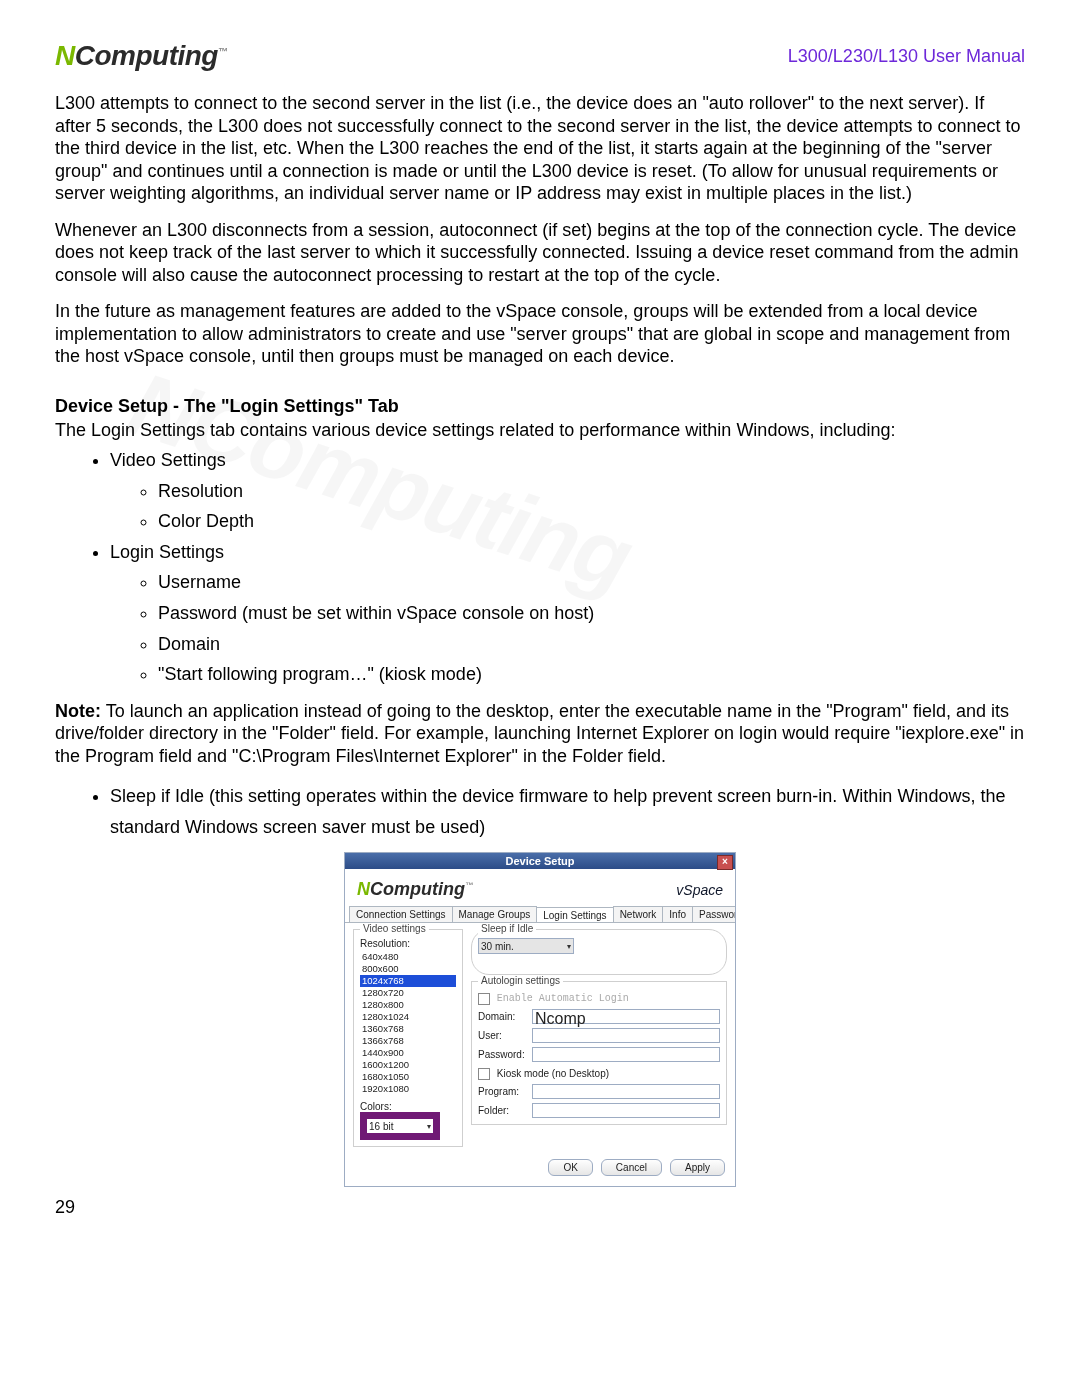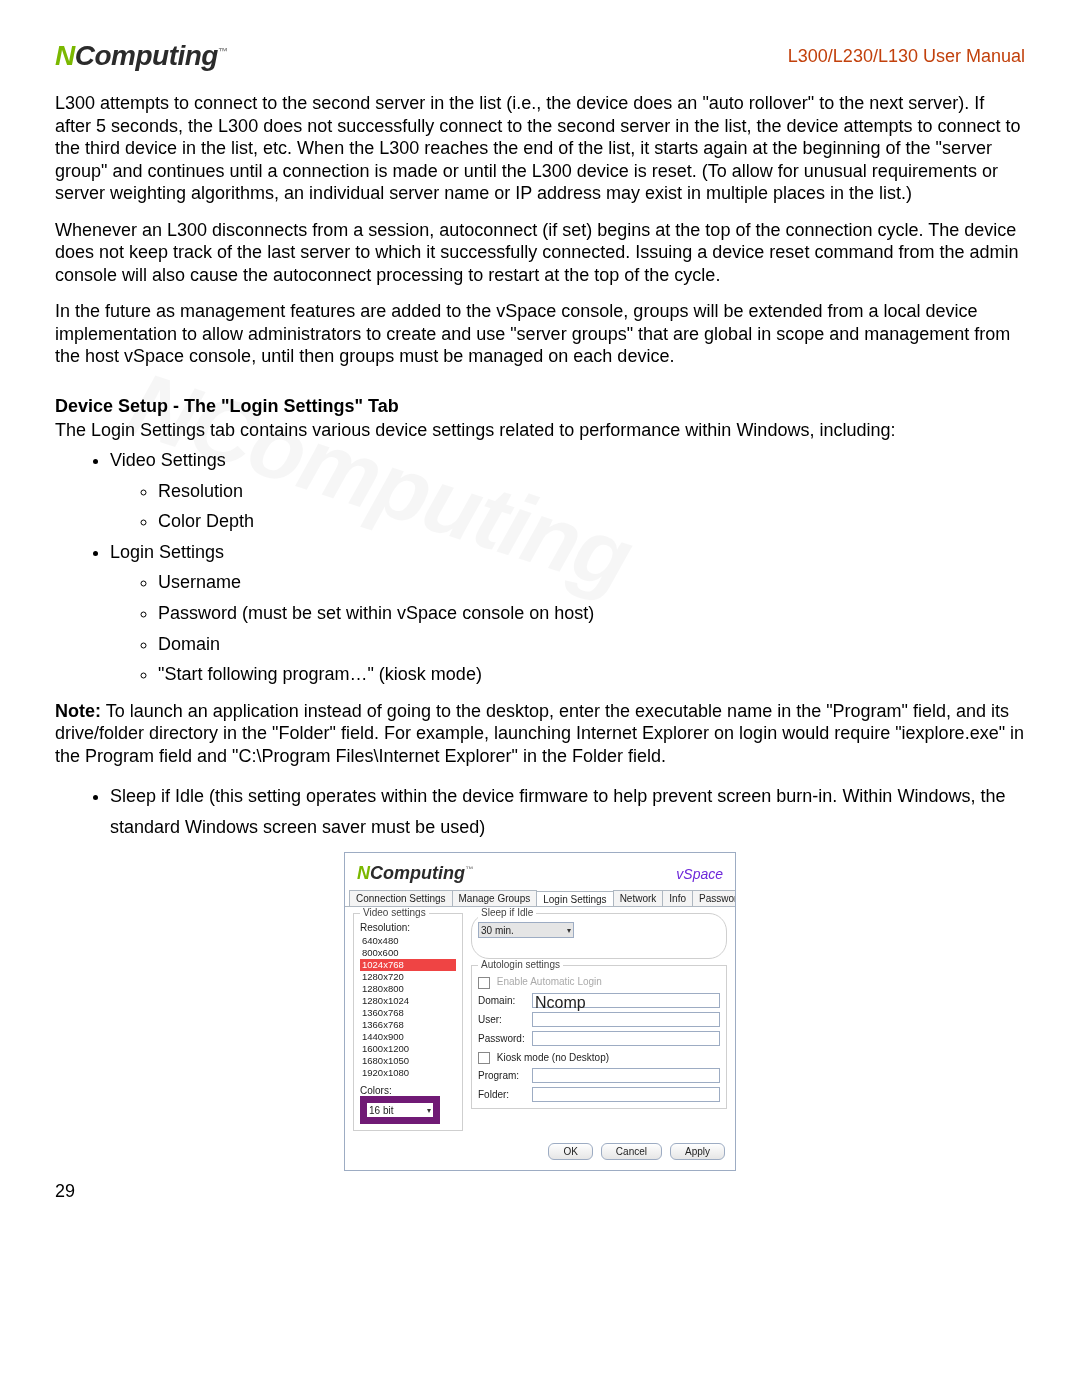--- a/index.html
+++ b/index.html
@@ -24,21 +24,21 @@
     font-size: 28px;
     font-weight: bold;
     font-style: italic;
     letter-spacing: -0.5px;
   }
   .logo .n { color: #7AB800; font-style: italic; }
   .logo .rest { color: #2B2B2B; }
   .logo .tm { font-size: 10px; vertical-align: super; color:#888; font-style:normal;}
   .header-right {
     font-size: 18px;
-    color: #c2410c;
+    color: #6d28d9;
     text-align: center;
   }
   .body-text {
     font-size: 18px;
     line-height: 1.25;
     margin-bottom: 14px;
   }
   .section-heading {
     font-size: 18px;
     font-weight: bold;
@@ -107,21 +107,21 @@
     padding: 10px 12px 6px 12px;
   }
   .brand-small {
     font-size: 18px;
     font-weight: bold;
     font-style: italic;
   }
   .brand-small .n { color: #7AB800; }
   .brand-small .rest { color: #2B2B2B; }
   .vspace-logo {
-    color: #6d28d9;
+    color: #0f172a;
     font-style: italic;
     font-size: 14px;
   }
   .tabs-row {
     display: flex;
     border-bottom: 1px solid #aeb7c1;
     padding: 0 4px;
     gap: 0;
     align-items: flex-end;
     overflow: hidden;
@@ -162,21 +162,21 @@
   .left-col { width: 110px; }
   .right-col { flex: 1; display: flex; flex-direction: column; gap: 6px; }
   .res-label { font-size: 10px; margin-top: 4px; }
   .res-list { margin-top: 2px; }
   .res-item {
     font-size: 9.5px;
     padding: 0 2px;
     line-height: 12px;
   }
   .res-item.selected {
-    background: #ef4444;
+    background: #1d4ed8;
     color: #fff;
   }
   .colors-row {
     margin-top: 6px;
     font-size: 10px;
   }
   .small-select {
     width: 62px;
     border: 7px solid #701a75;
     font-size: 10px;
@@ -214,21 +214,21 @@
     padding: 0 2px;
     background: #fff;
   }
   .checkbox {
     width: 10px; height: 10px;
     border: 1px solid #888;
     display: inline-block;
     margin-right: 4px;
     vertical-align: middle;
   }
-  .disabled-text { color: #aaa; }
+  .disabled-text { color: #aaa; font-family: Liberation Mono, monospace; }
   .button-row {
     display: flex;
     justify-content: flex-end;
     gap: 8px;
     padding: 6px 10px 10px 10px;
   }
   .dlg-button {
     border: 1px solid #9dacc3;
     background: linear-gradient(#fefefe,#e6e6e6);
     font-size: 10px;
@@ -290,20 +290,24 @@
 
   <div class="body-text">
     <span class="note-label">Note:</span><span> To launch an application instead of going to the desktop, enter the executable name in the "Program" field, and its drive/folder directory in the "Folder" field.   For example, launching Internet Explorer on login would require "iexplore.exe" in the Program field and "C:\Program Files\Internet Explorer" in the Folder field.</span>
   </div>
 
   <ul class="level1">
     <li>Sleep if Idle (this setting operates within the device firmware to help prevent screen burn-in.   Within Windows, the standard Windows screen saver must be used)</li>
   </ul>
 
   <div class="dialog-wrap">
+    <div class="dialog-titlebar">
+      <span>Device Setup</span>
+      <div class="dialog-close">×</div>
+    </div>
     <div class="dialog-brandrow">
       <div class="brand-small">
         <span class="n">N</span><span class="rest">Computing</span><span style="font-size:8px;vertical-align:super;color:#888;">™</span>
       </div>
       <div class="vspace-logo">vSpace</div>
     </div>
     <div class="tabs-row">
       <div class="tab">Connection Settings</div>
       <div class="tab">Manage Groups</div>
       <div class="tab active">Login Settings</div>

